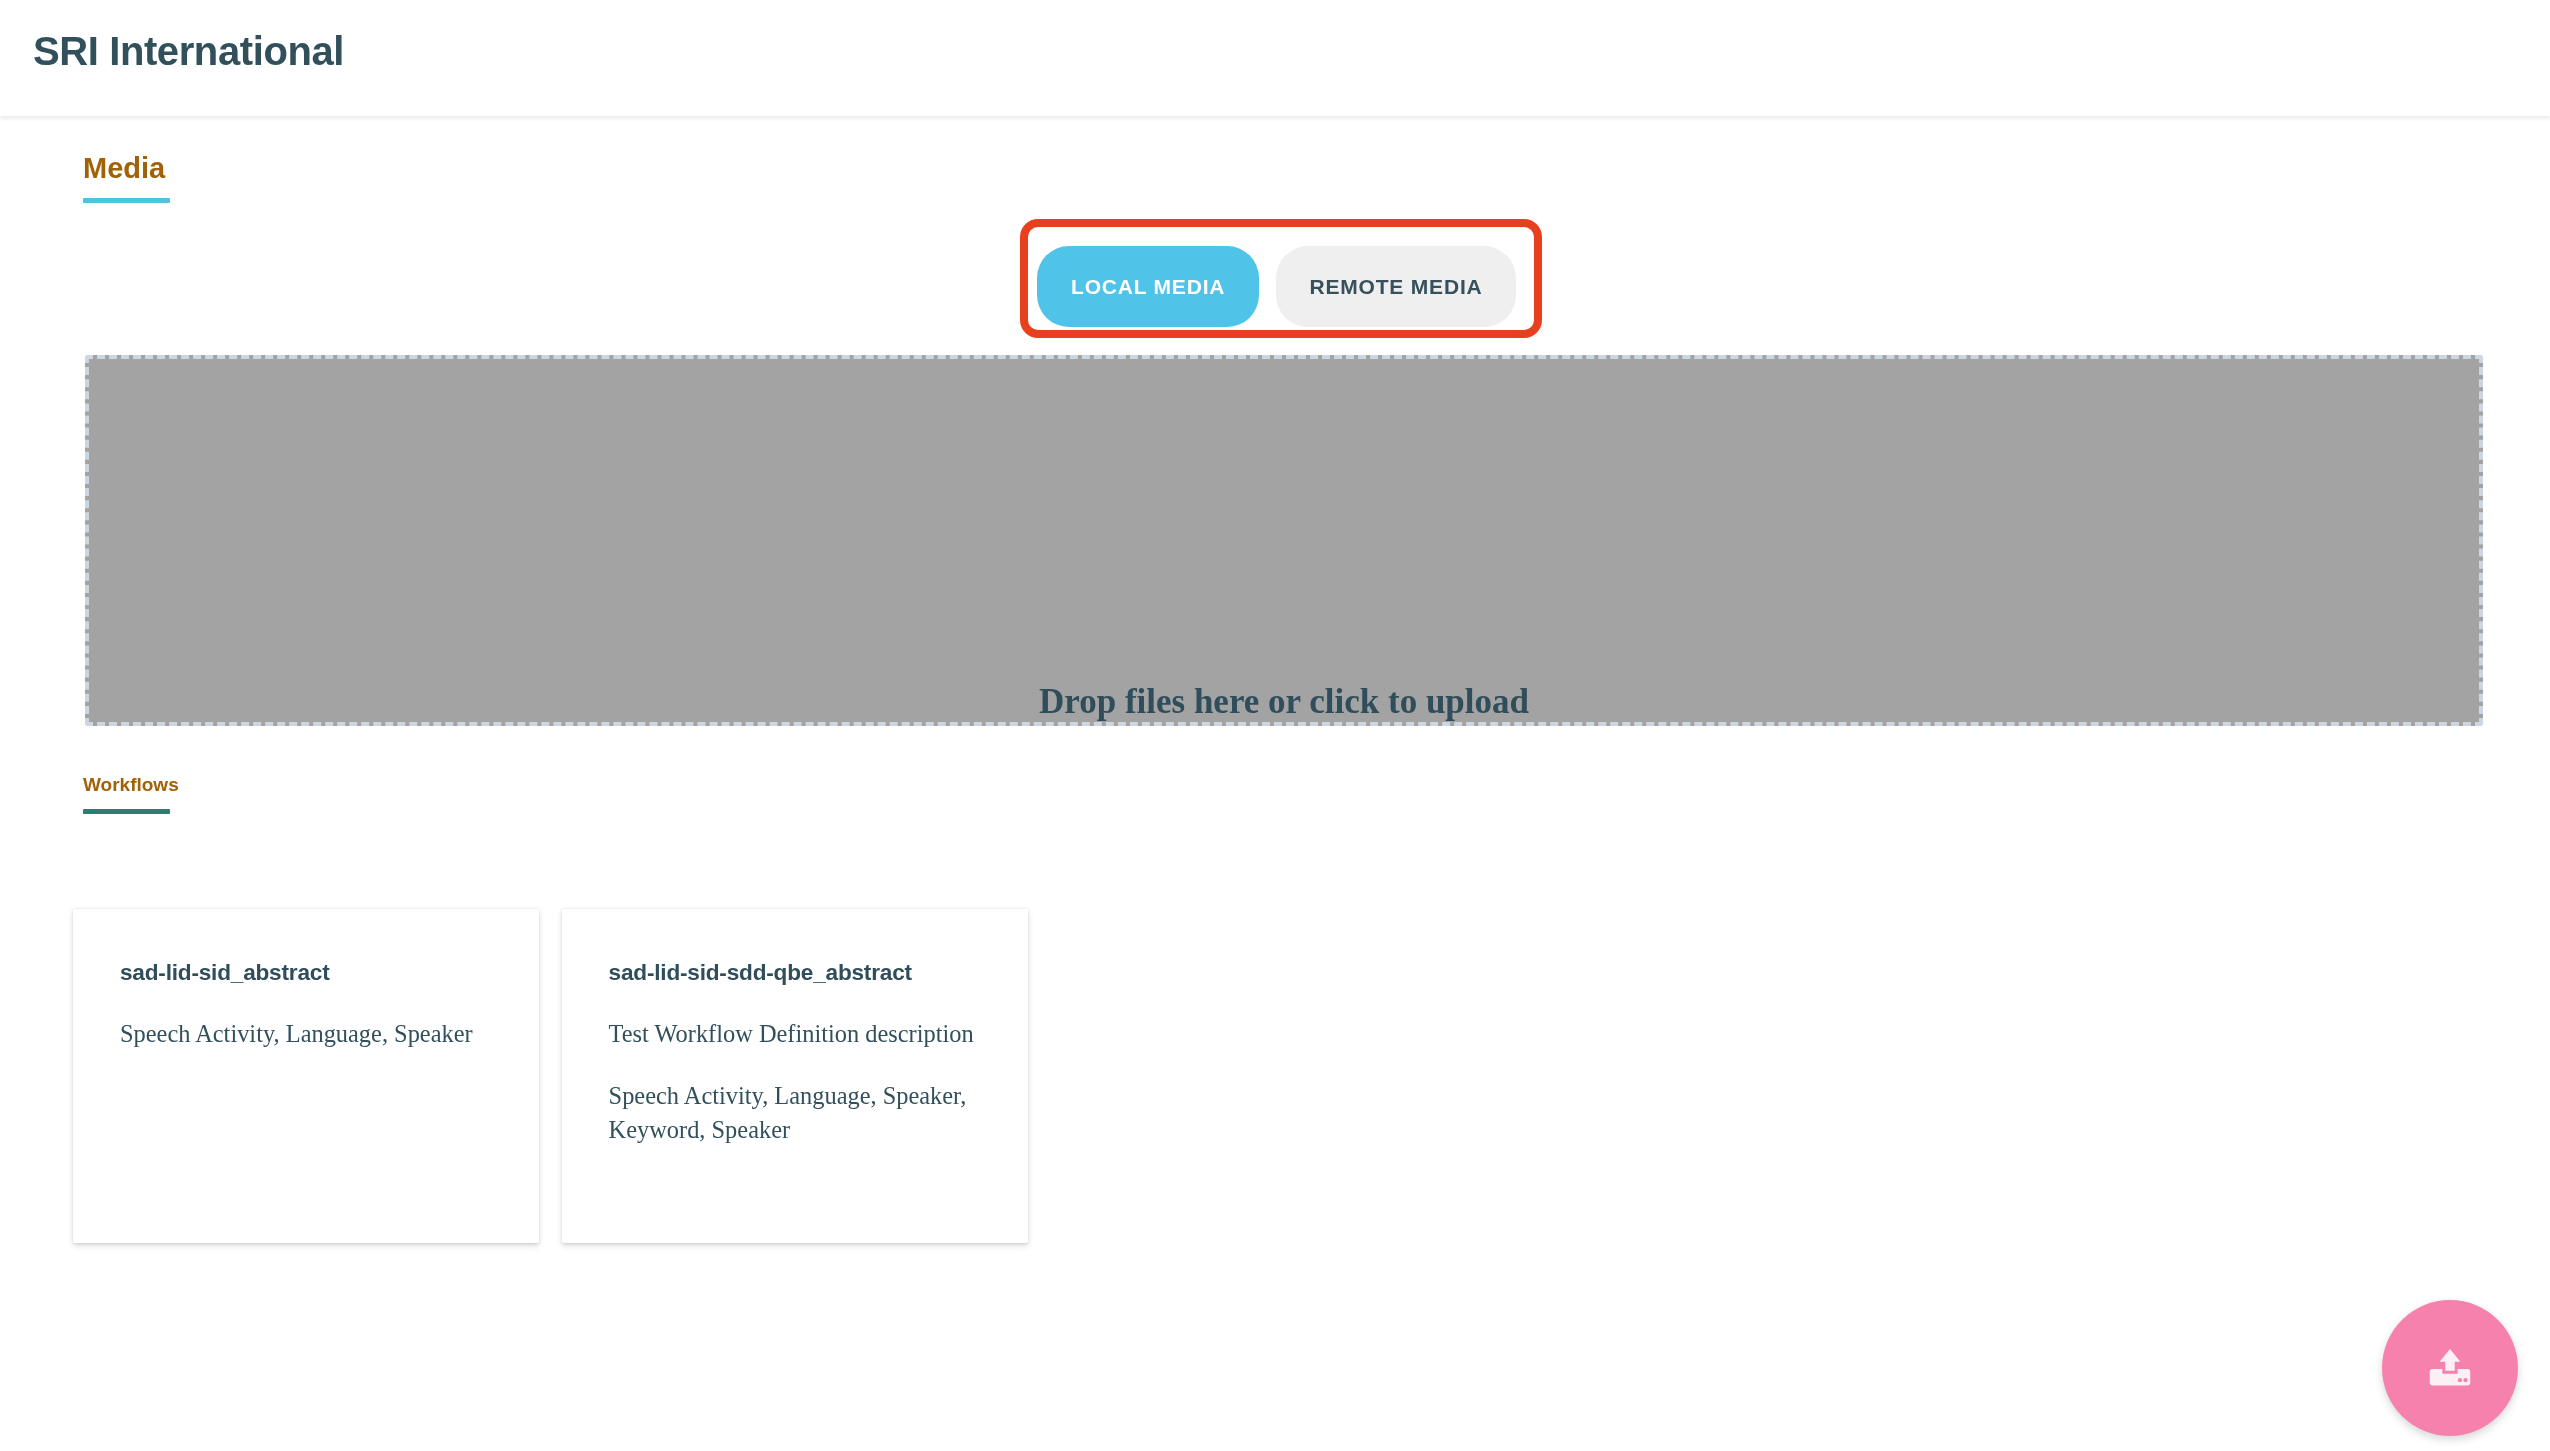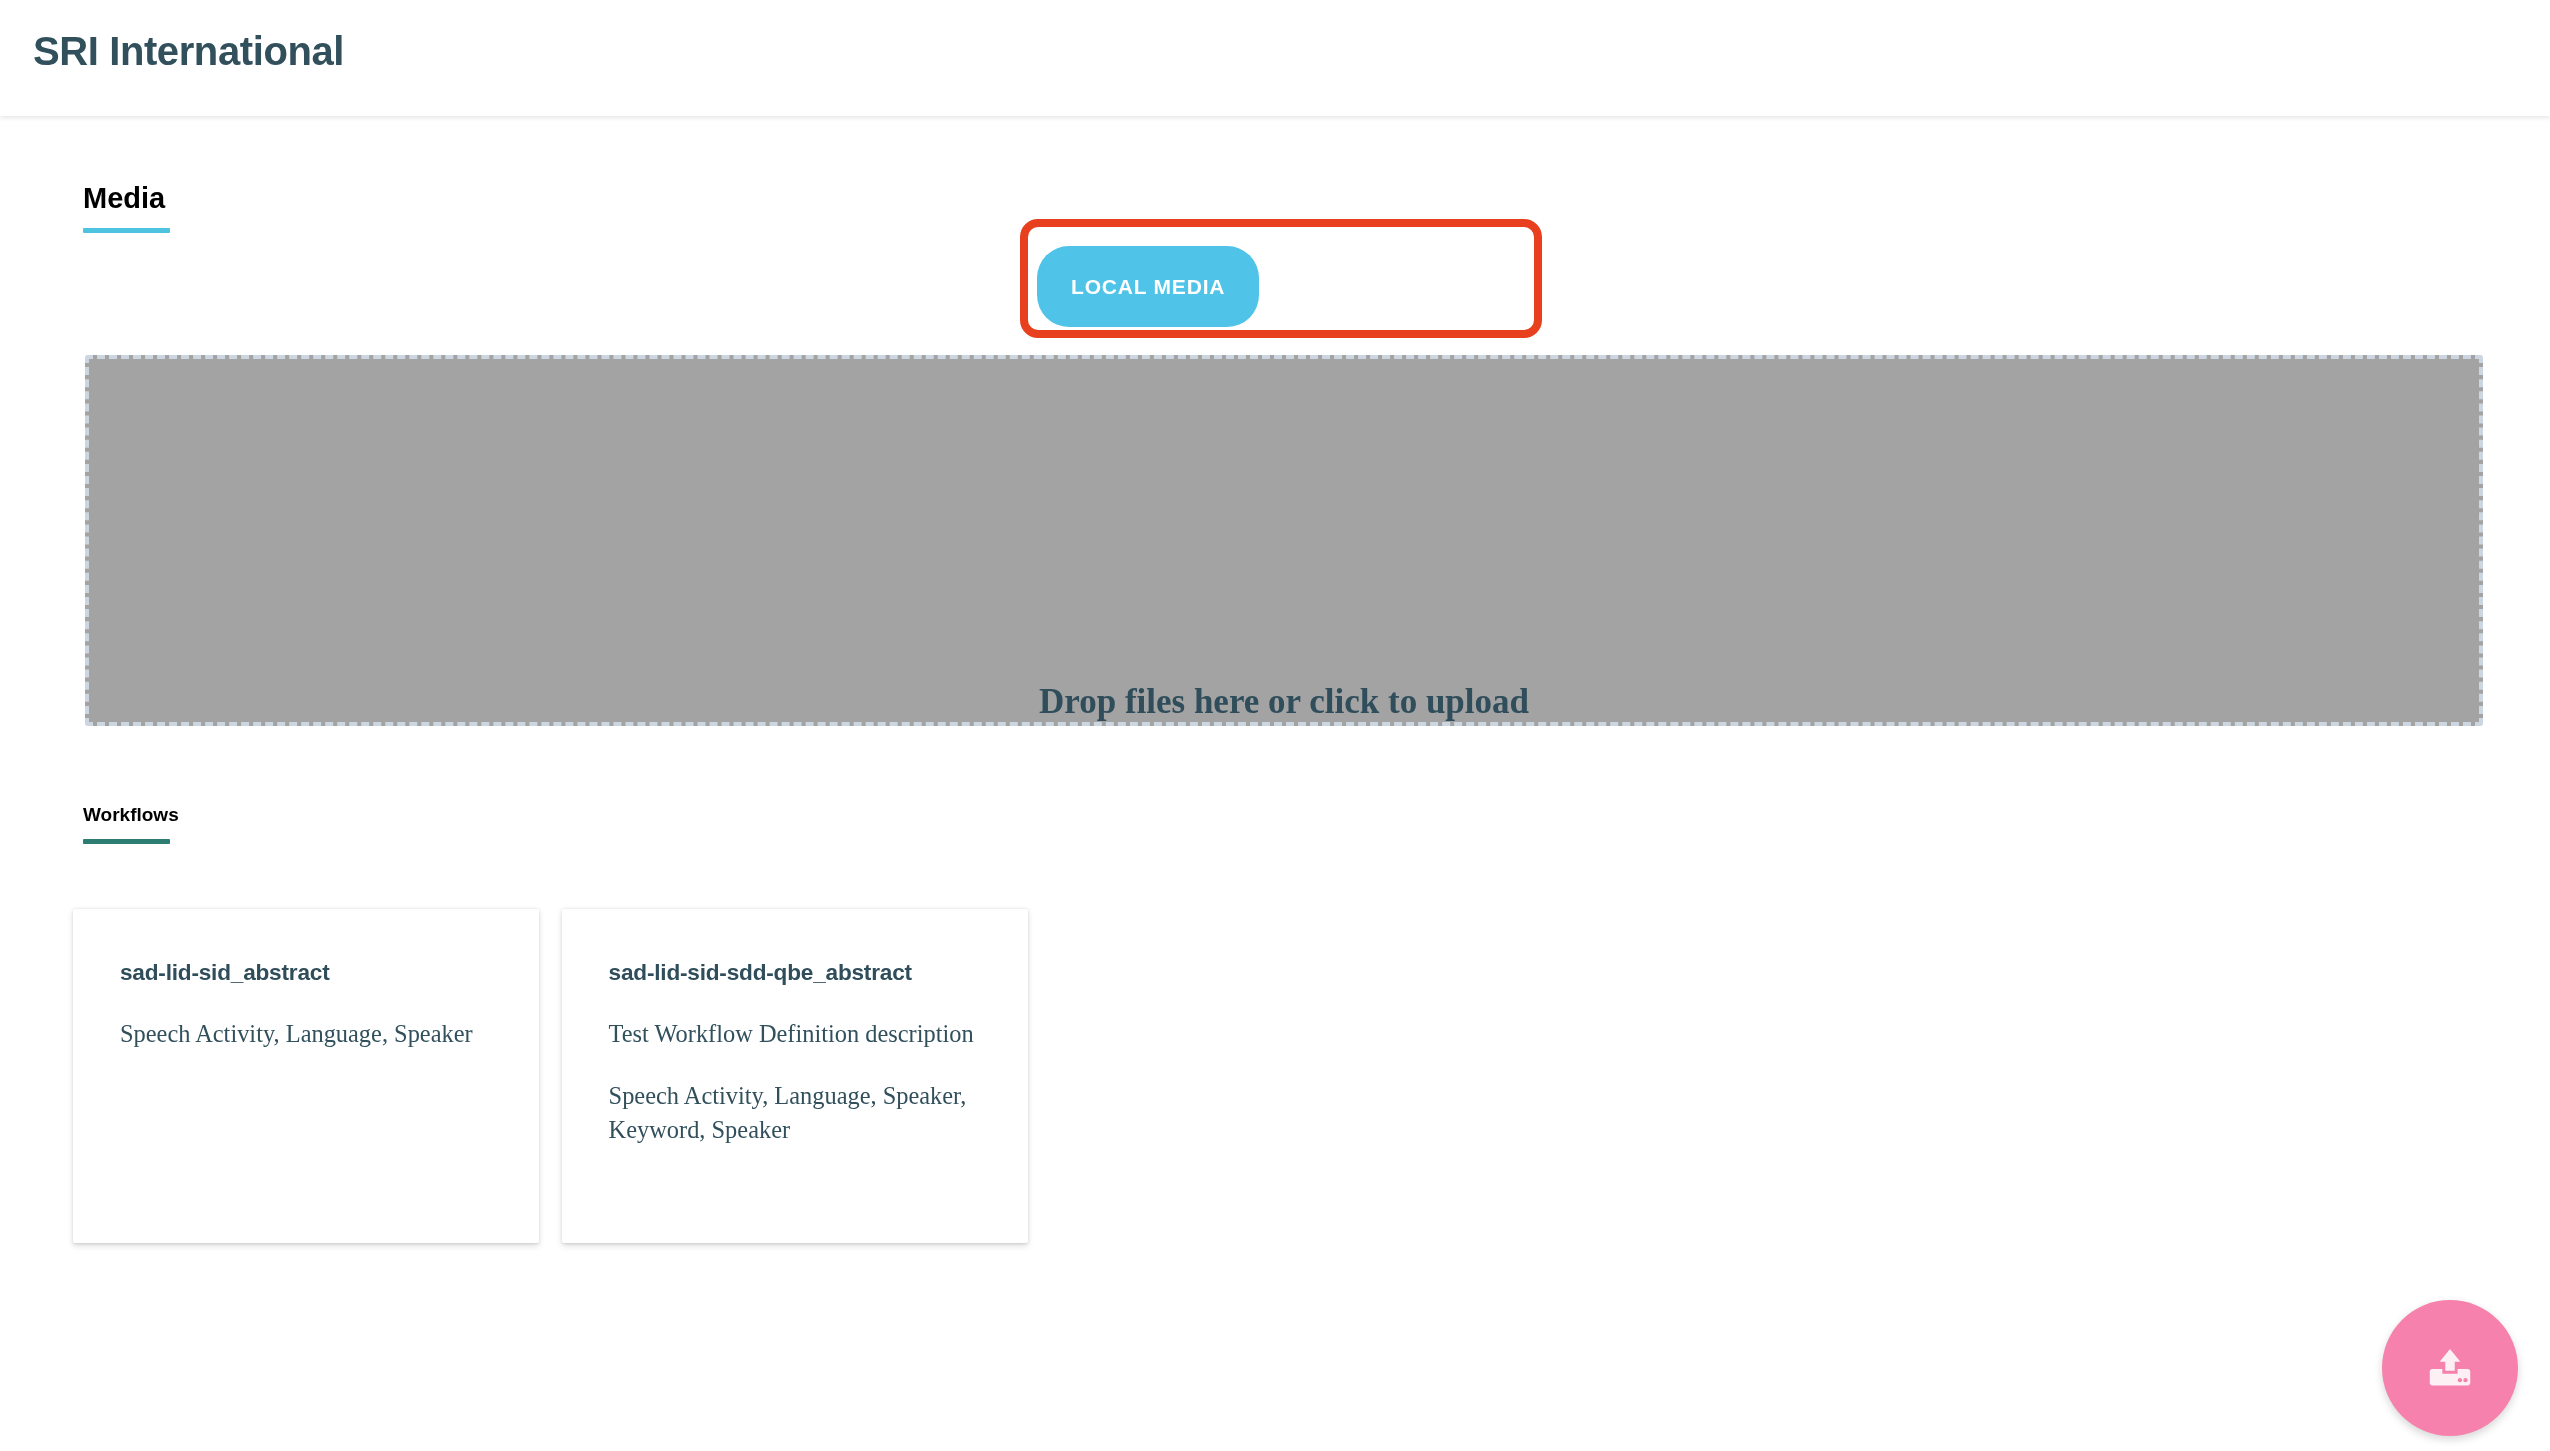--- a/index.html
+++ b/index.html
@@ -31,22 +31,21 @@
     font-weight: bold;
     color: #31505c;
     letter-spacing: -0.4px;
   }
 
   
   .section-heading {
     position: absolute;
     font-family: "Liberation Sans", sans-serif;
     font-weight: bold;
-    color: #000000;
-    margin-top: 30px;
+    color: #a16207;
   }
   .section-heading .label { display: block; }
   .section-heading .rule {
     display: block;
     margin-top: 12.7px;
     height: 5.4px;
     width: 87px;
     border-radius: 0.9px;
   }
 
@@ -177,20 +176,21 @@
   <div class="app-title">SRI International</div>
 </div>
 
 <div class="section-heading" id="media-heading">
   <span class="label">Media</span>
   <span class="rule"></span>
 </div>
 
 <div class="toggle-wrap">
   <button class="toggle-btn active">LOCAL MEDIA</button>
+  <button class="toggle-btn inactive">REMOTE MEDIA</button>
 </div>
 
 <div class="annotation-box"></div>
 
 <div class="drop-zone">
   <span class="drop-zone-text">Drop files here or click to upload</span>
 </div>
 
 <div class="section-heading" id="workflows-heading">
   <span class="label">Workflows</span>

